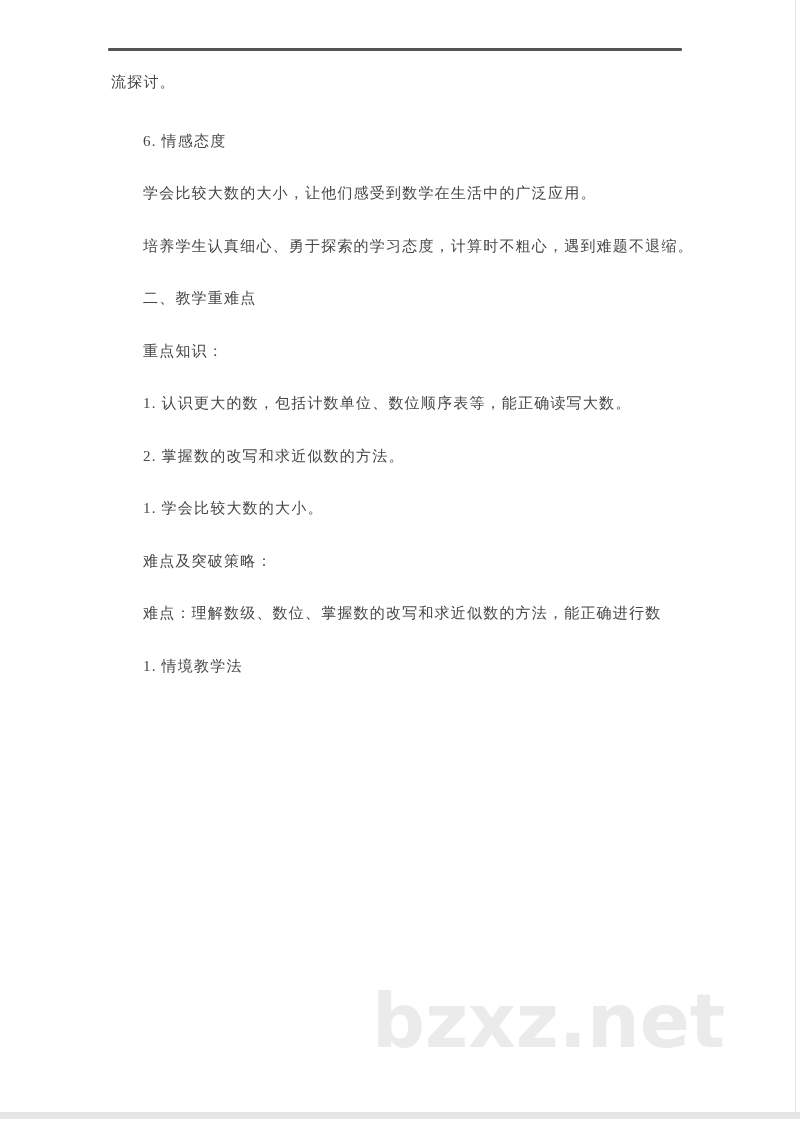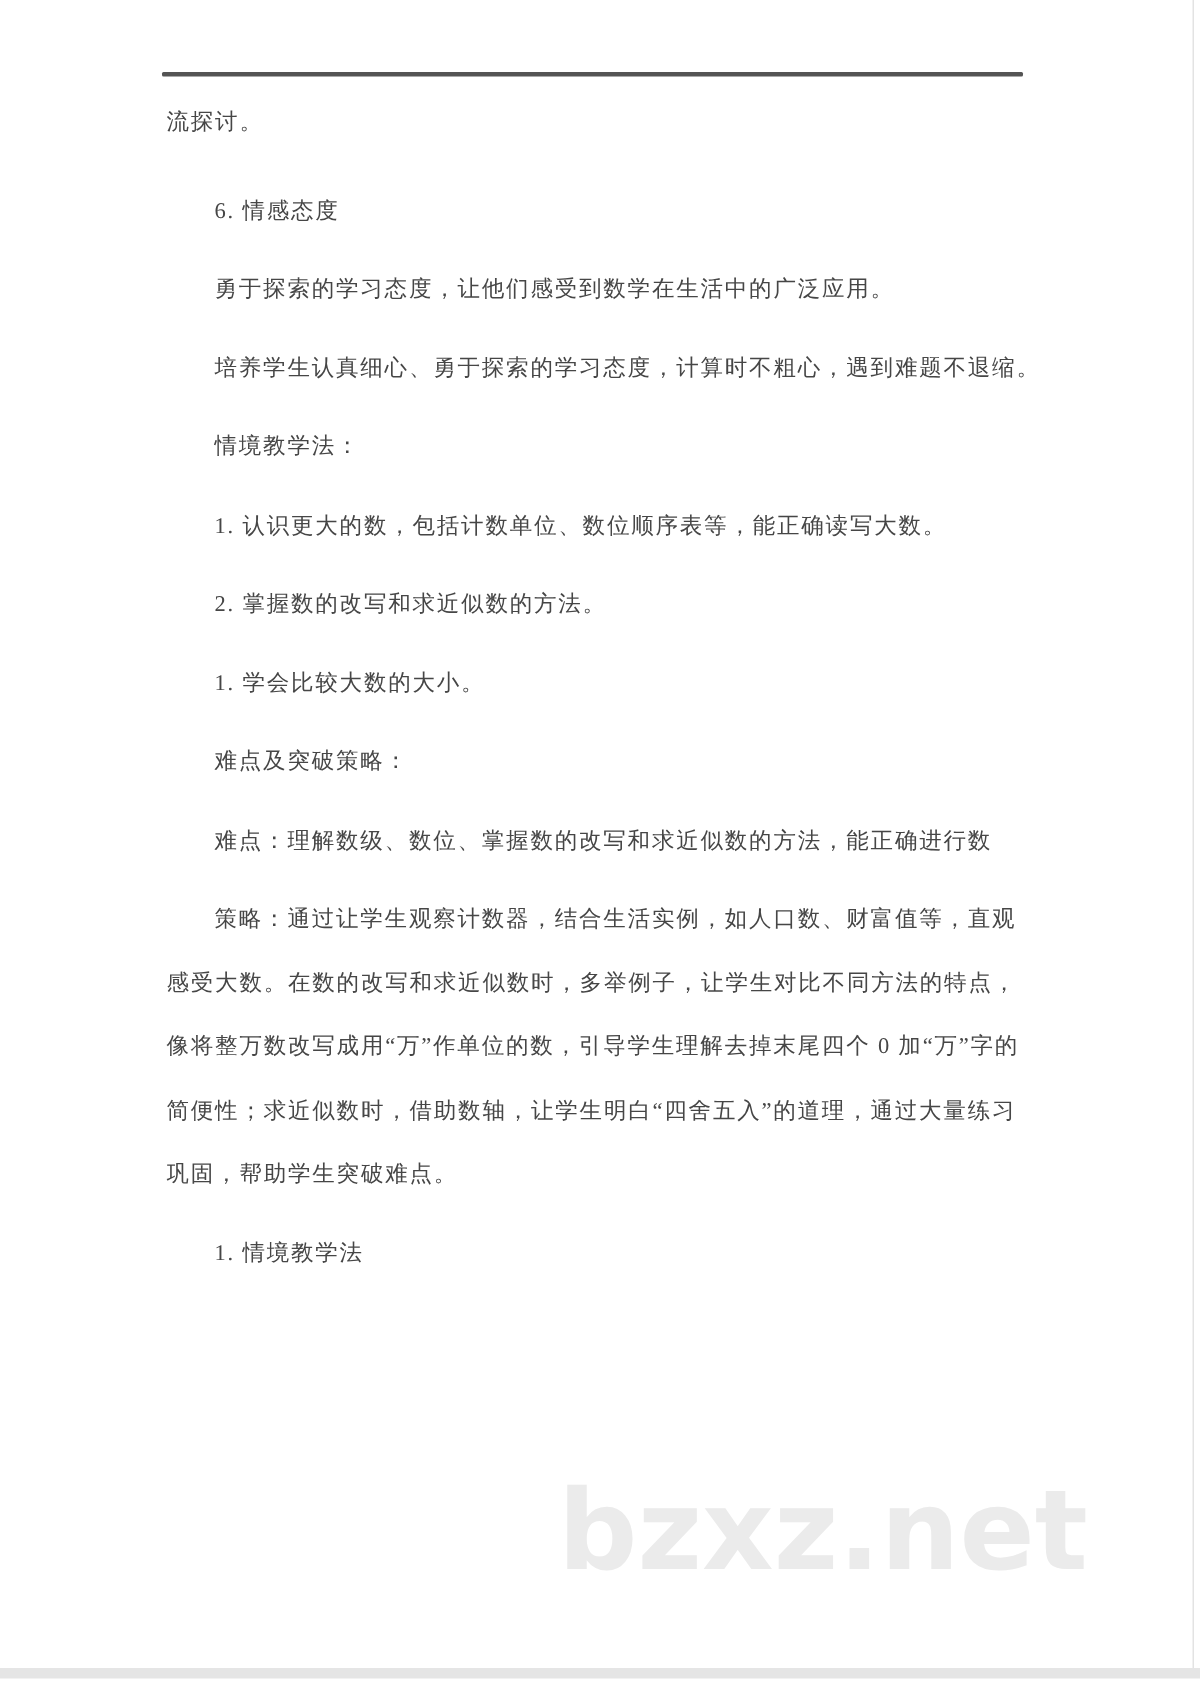--- a/index.html
+++ b/index.html
@@ -59,50 +59,46 @@
 <div class="page" style="background: rgb(255, 255, 255);">
   <div class="top-rule" style="background: rgb(84, 84, 84);"></div>
   <div class="doc-body" style="color: rgb(70, 70, 70);">
       <div class="para">
         <div class="line">流探讨。</div>
       </div>
       <div class="para">
         <div class="line indent">6. 情感态度</div>
       </div>
       <div class="para">
-        <div class="line indent">勇于探索的学习态度，让他们感受到数学在生活中的广泛应用。</div>
+        <div class="line indent">学会比较大数的大小，让他们感受到数学在生活中的广泛应用。</div>
       </div>
       <div class="para">
         <div class="line indent">培养学生认真细心、勇于探索的学习态度，计算时不粗心，遇到难题不退缩。</div>
       </div>
       <div class="para">
-        <div class="line indent">情境教学法：</div>
+        <div class="line indent">二、教学重难点</div>
+      </div>
+      <div class="para">
+        <div class="line indent">重点知识：</div>
       </div>
       <div class="para">
         <div class="line indent">1. 认识更大的数，包括计数单位、数位顺序表等，能正确读写大数。</div>
       </div>
       <div class="para">
         <div class="line indent">2. 掌握数的改写和求近似数的方法。</div>
       </div>
       <div class="para">
         <div class="line indent">1. 学会比较大数的大小。</div>
       </div>
       <div class="para">
         <div class="line indent">难点及突破策略：</div>
       </div>
       <div class="para">
         <div class="line indent">难点：理解数级、数位、掌握数的改写和求近似数的方法，能正确进行数</div>
       </div>
       <div class="para">
-        <div class="line indent">策略：通过让学生观察计数器，结合生活实例，如人口数、财富值等，直观</div>
-        <div class="line">感受大数。在数的改写和求近似数时，多举例子，让学生对比不同方法的特点，</div>
-        <div class="line">像将整万数改写成用“万”作单位的数，引导学生理解去掉末尾四个 0 加“万”字的</div>
-        <div class="line">简便性；求近似数时，借助数轴，让学生明白“四舍五入”的道理，通过大量练习</div>
-        <div class="line">巩固，帮助学生突破难点。</div>
-      </div>
-      <div class="para">
         <div class="line indent">1. 情境教学法</div>
       </div>
     </div>
   <div class="watermark" style="color: rgb(235, 235, 235);">bzxz.net</div>
   <div class="right-edge-line" style="background: rgb(227, 227, 227);"></div>
   <div class="page-separator" style="background: rgb(229, 229, 229);"></div>
 </div>
 
 </body></html>

